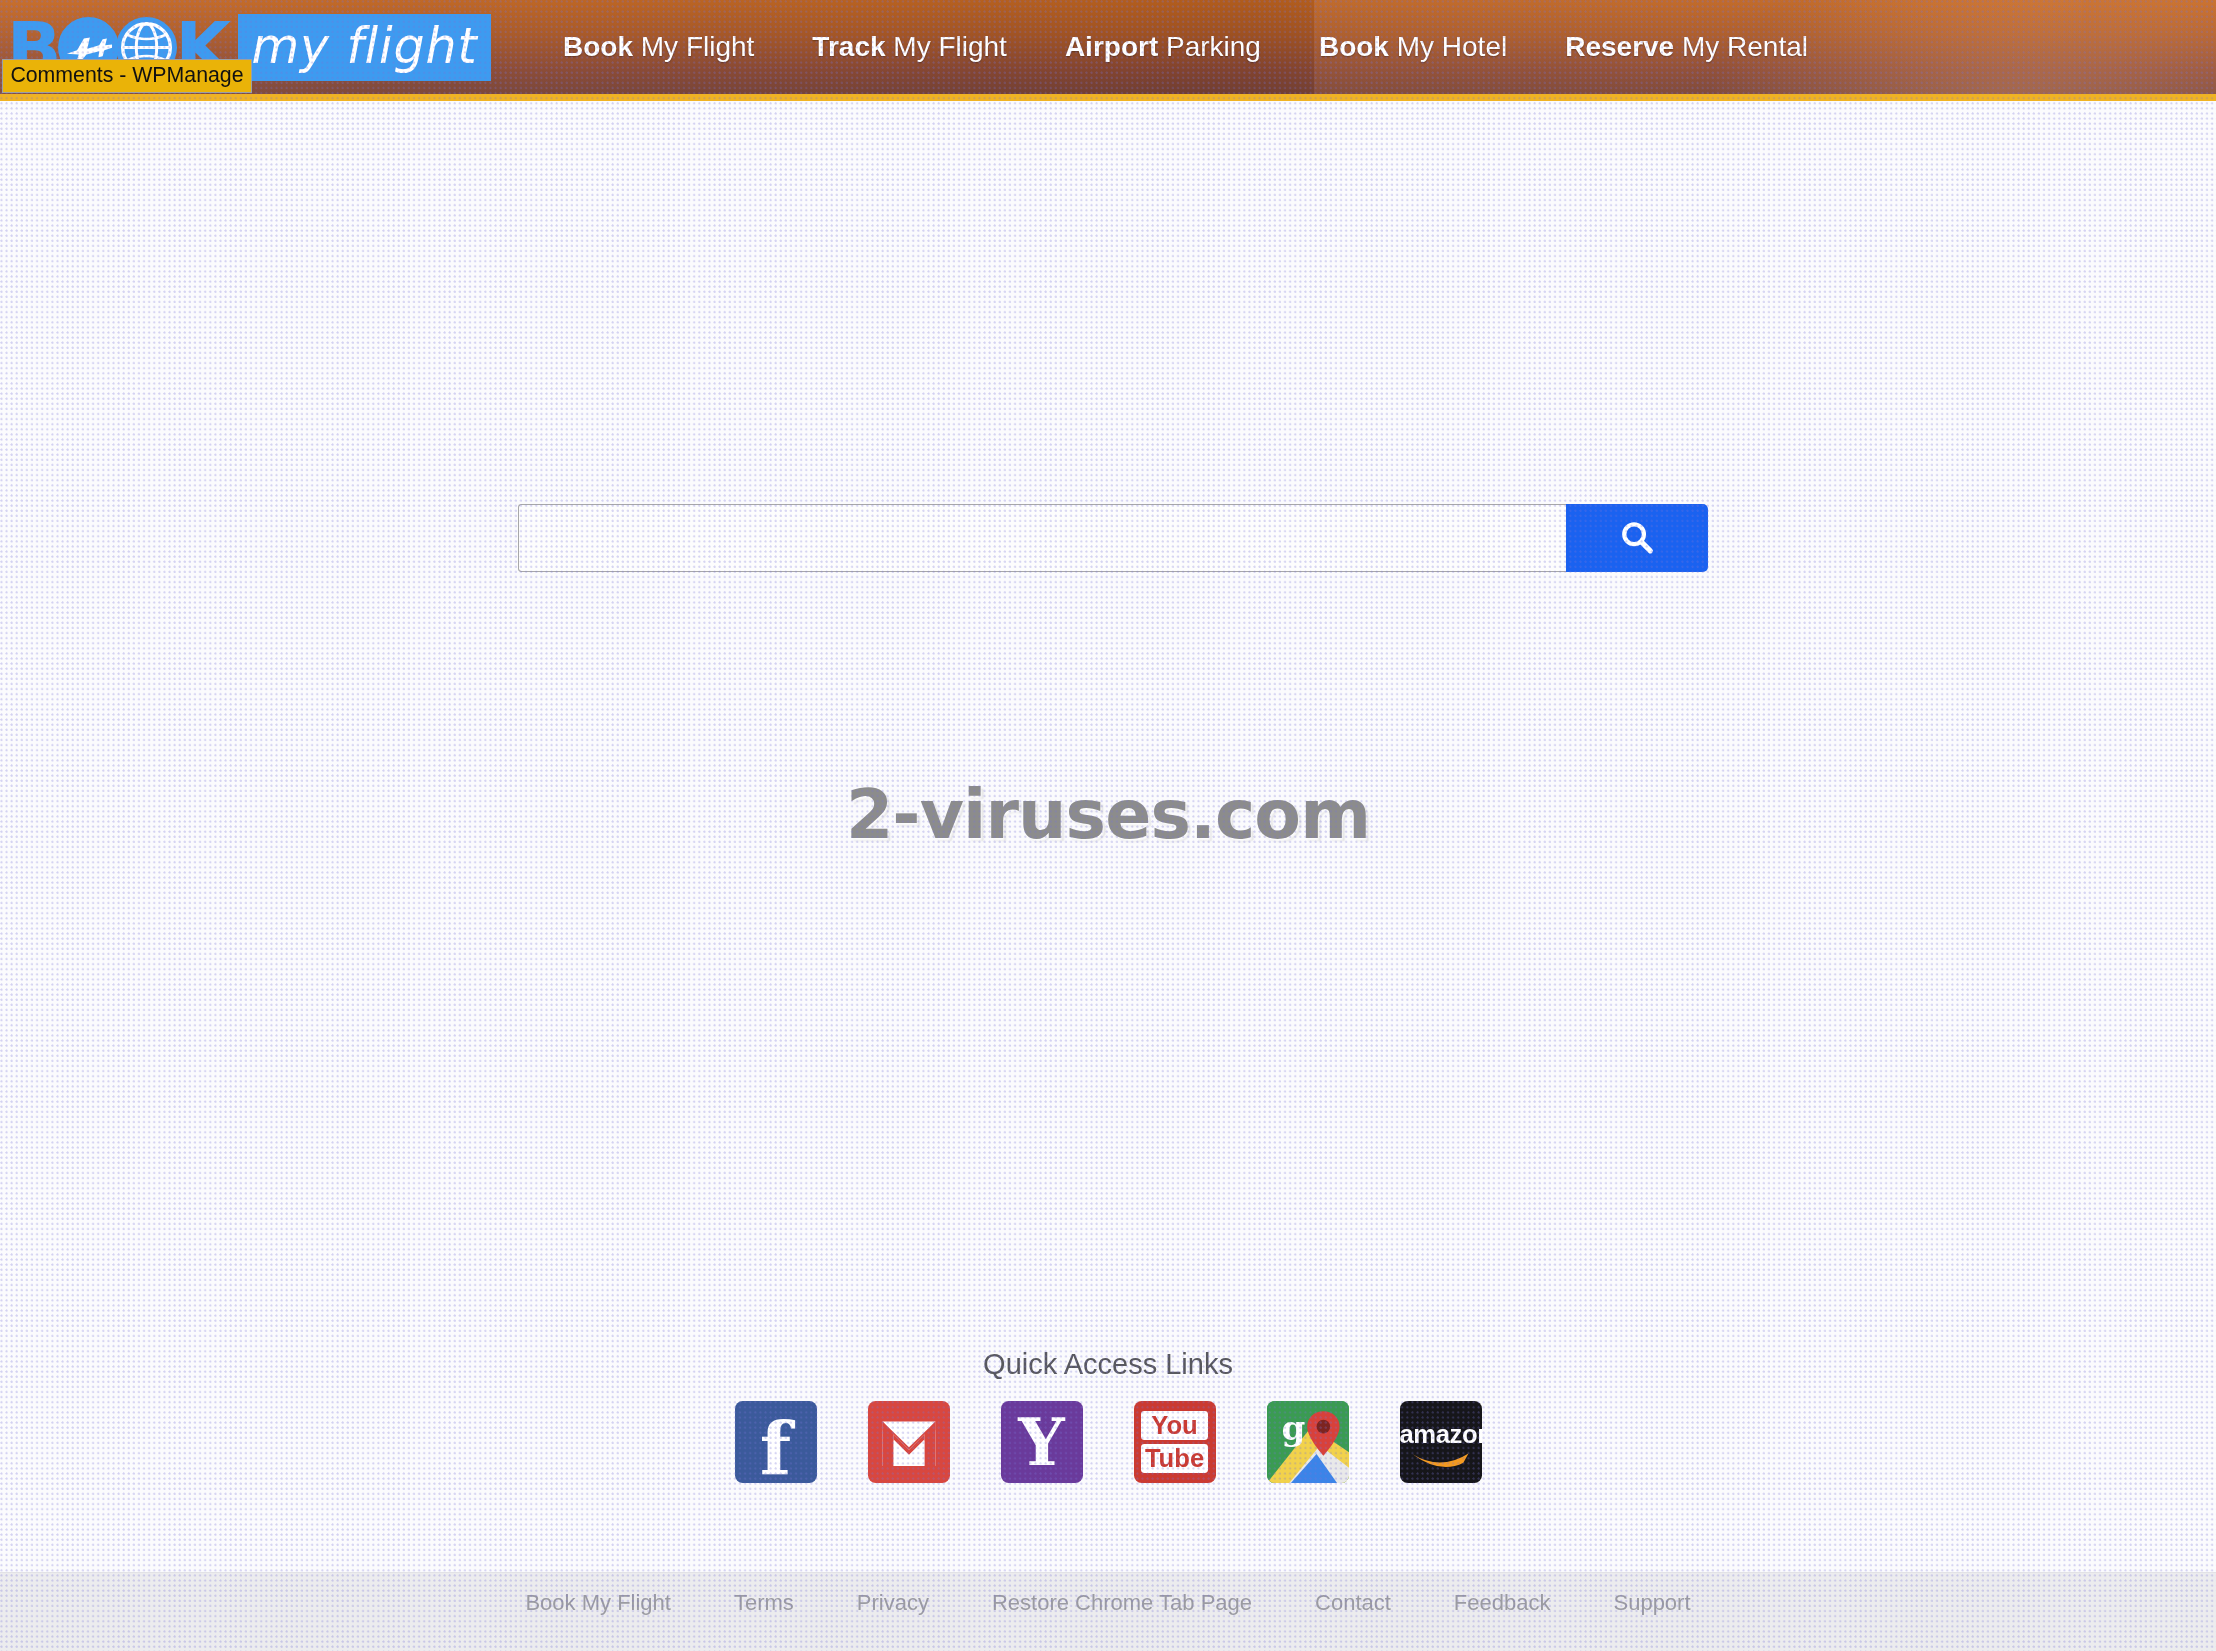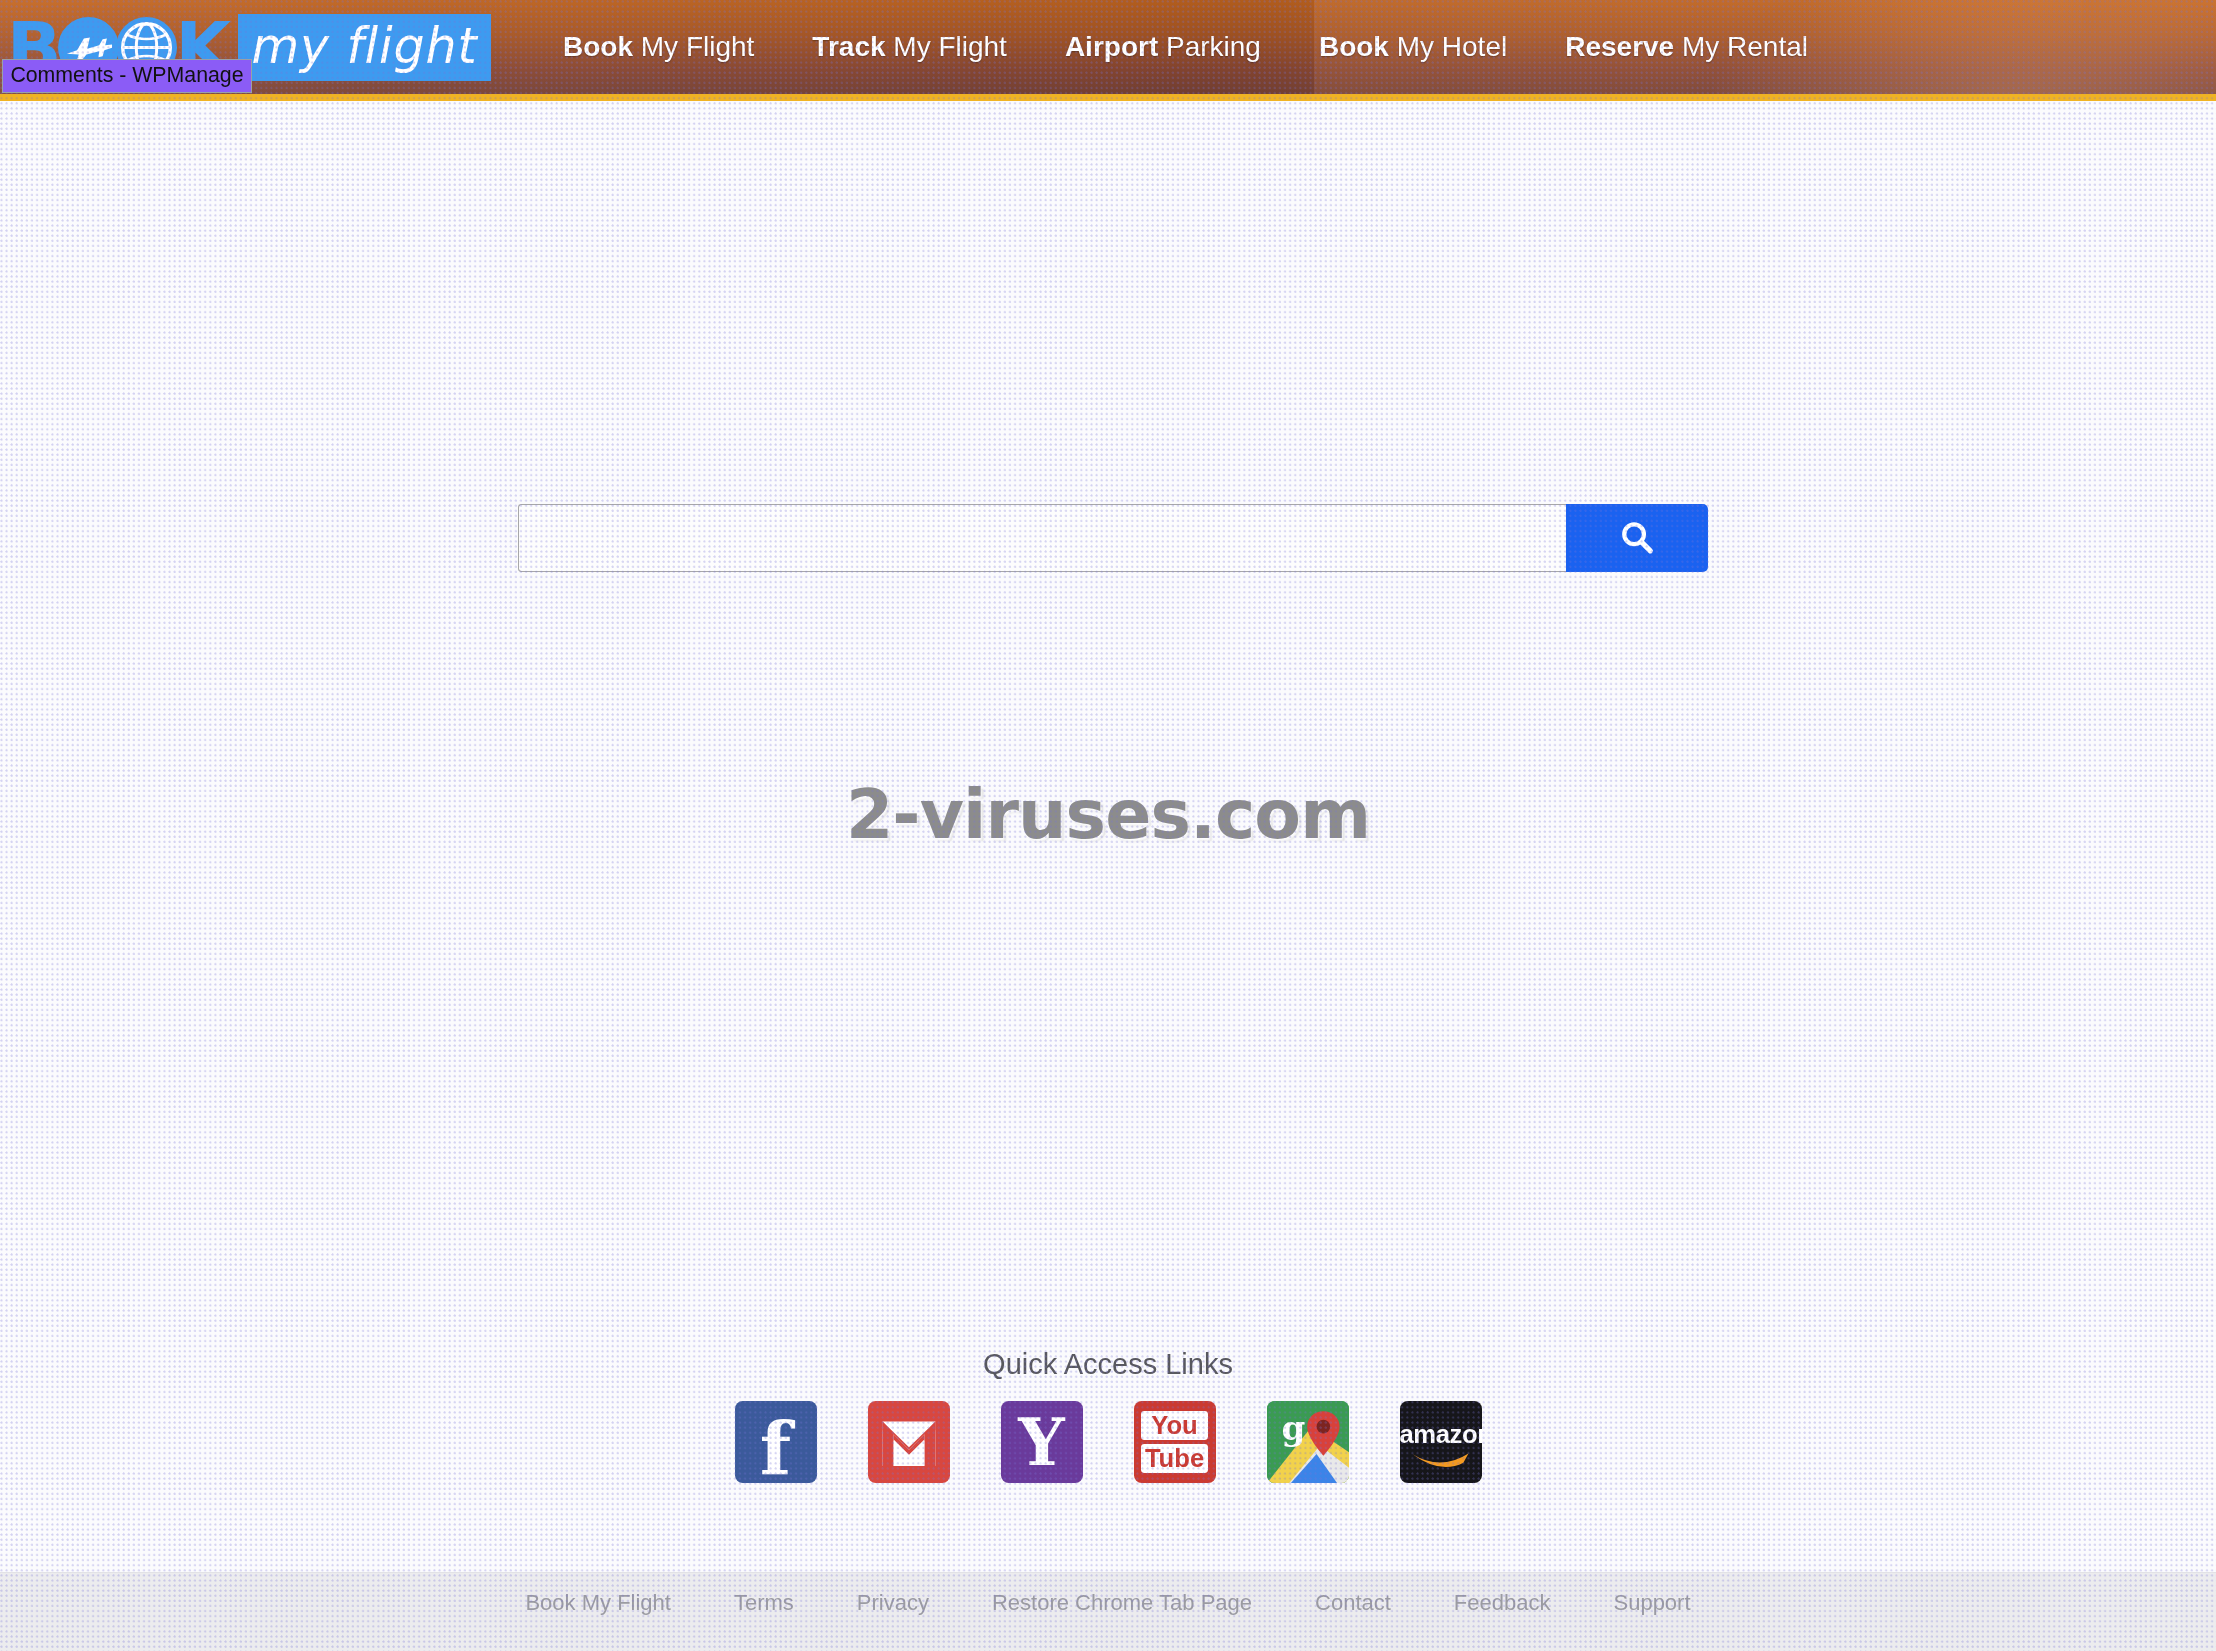--- a/index.html
+++ b/index.html
@@ -153,21 +153,21 @@
     cursor: pointer;
     font-weight: 400;
   }
   .nav-item b { font-weight: 700; }
 
   
   .comments-tip {
     position: absolute;
     left: 1.7px;
     top: 59px;
-    background: #8b5cf6;
+    background: #eab308;
     border: 0.9px solid #9aa0a6;
     padding: 2.6px 7.7px 3.4px 7.7px;
     font-size: 21.3px;
     line-height: 25.6px;
     color: #111111;
     white-space: nowrap;
     z-index: 60;
     font-family: "Liberation Sans", sans-serif;
   }
 

